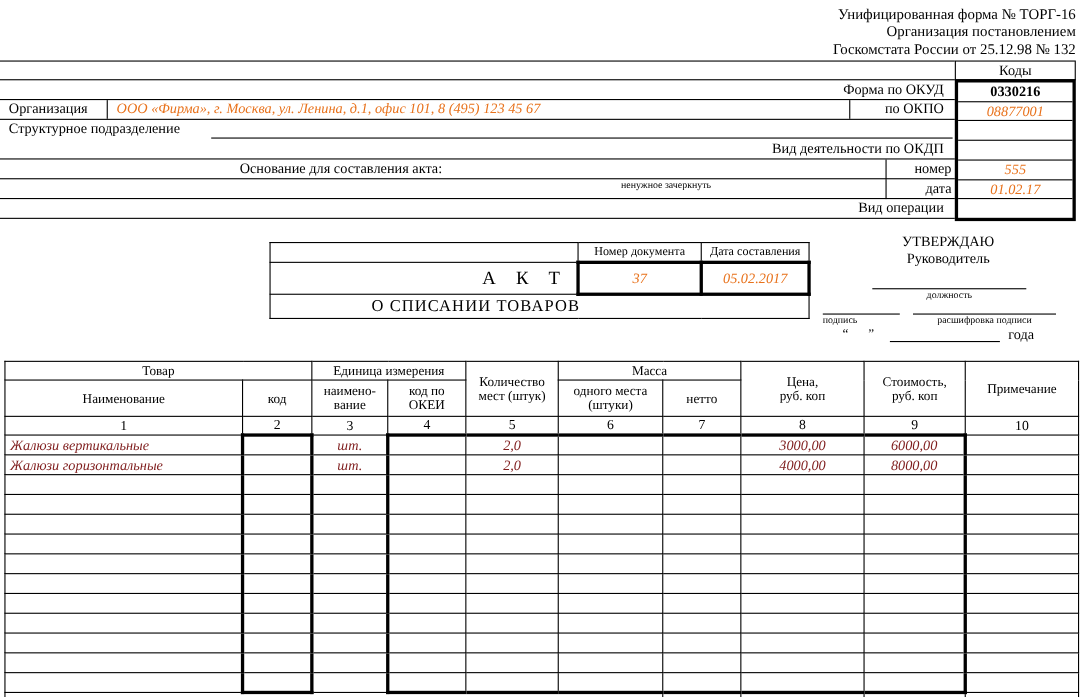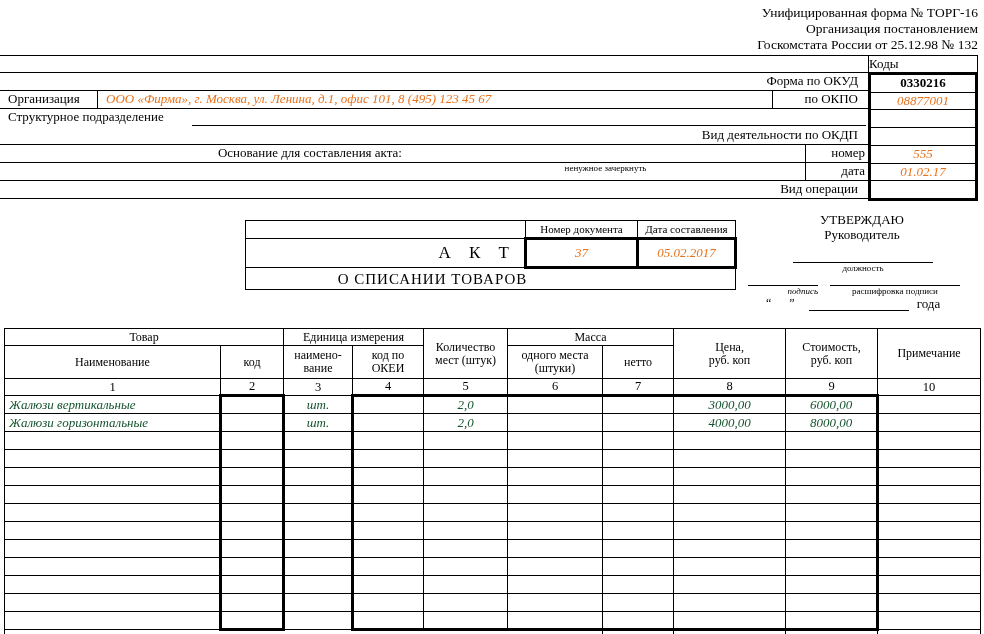--- a/index.html
+++ b/index.html
@@ -27,21 +27,21 @@
   .r3 .okpo-lbl { width: 93px; text-align: right; padding-right: 8px; }
   .r4 .lbl-struct { position: absolute; left: 8px; top: 0; }
   .r4 .struct-field { position: absolute; left: 192px; top: 0; width: 674px; height: 17px; border-bottom: 1px solid #000; }
   .r4 .field-caption { position: absolute; left: 437px; top: 1px; width: 260px; text-align: center; font-size: 9px; line-height: 10px; }
   .r6 .basis-lbl { position: absolute; left: 0; top: 0; width: 402px; text-align: right; }
   .r6 .basis-val { position: absolute; left: 406px; top: 0; width: 399px; height: 18px; border-left: 1px solid #000; text-align: center; font-size: 12.5px; }
   .num-cell { position: absolute; left: 805px; top: 0; width: 77px; height: 18px; border-left: 1px solid #000; text-align: right; padding-right: 17px; }
   .r7 .strike-caption { position: absolute; left: 406px; top: 0; width: 399px; text-align: center; font-size: 9px; line-height: 10px; }
 
   
-  .codes-head { position: absolute; left: 868px; top: 0; width: 110px; height: 18px; border: 1px solid #000; line-height: 16px; }
+  .codes-head { position: absolute; left: 868px; top: 0; width: 110px; height: 18px; border: 1px solid #000; text-align: center; line-height: 16px; }
   .codes-box { position: absolute; left: 868px; top: 17px; width: 110px; height: 129px; border: 3px solid #000; display: flex; flex-direction: column; }
   .codes-box .crow { flex: 1; border-bottom: 1px solid #000; text-align: center; line-height: 16px; overflow: hidden; }
   .codes-box .crow:last-child { border-bottom: none; }
   .bold { font-weight: bold; }
   .orange { color: #E8721C; font-style: italic; }
 
   
   .act-table { position: absolute; left: 245px; top: 220px; border-collapse: collapse; table-layout: fixed; width: 490px; }
   .act-table td { border: 1px solid #000; overflow: hidden; }
   .act-table .ra { height: 18px; font-size: 11px; text-align: center; }
@@ -52,21 +52,21 @@
 
   
   .approve { position: absolute; left: 740px; top: 212px; width: 244px; font-size: 13px; line-height: 15px; }
   .approve .center { text-align: center; }
   .sig-line1 { margin: 13px 0 0 53px; width: 140px; border-bottom: 1px solid #000; height: 8px; }
   .sig-cap1 { margin-left: 53px; width: 140px; text-align: center; font-size: 9px; line-height: 10px; }
   .sig-row { display: flex; margin-top: 5px; }
   .seg1 { margin-left: 8px; width: 70px; border-bottom: 1px solid #000; height: 8px; }
   .seg2 { margin-left: 12px; width: 130px; border-bottom: 1px solid #000; height: 8px; }
   .cap-row { display: flex; font-size: 9px; line-height: 10px; }
-  .capA { margin-left: 8px; width: 70px; text-align: right; font-style: italic; }
+  .capA { margin-left: 8px; width: 70px; text-align: left; }
   .capB { margin-left: 12px; width: 130px; text-align: center; }
   .date-row { display: flex; align-items: flex-end; margin-top: 1px; height: 14px; }
   .quotes { margin-left: 26px; white-space: pre; font-size: 12px; }
   .year-seg { margin-left: 14px; width: 100px; border-bottom: 1px solid #000; height: 12px; }
   .year-lbl { margin-left: 8px; }
 
   
   .goods { position: absolute; left: 4px; top: 328px; border-collapse: collapse; table-layout: fixed; width: 976px; }
   .goods th, .goods td { border: 1px solid #000; overflow: hidden; padding: 0; }
   .goods th { font-weight: normal; font-size: 12px; line-height: 13px; text-align: center; white-space: pre-line; vertical-align: middle; }
@@ -79,21 +79,21 @@
   .goods td.box-l { border-left: 3px solid #000; }
   .goods td.box-r { border-right: 3px solid #000; }
   .goods tr.first-data td.kod, .goods tr.first-data td.box-l, .goods tr.first-data td.c5,
   .goods tr.first-data td.c6, .goods tr.first-data td.c7, .goods tr.first-data td.c8,
   .goods tr.first-data td.box-r { border-top: 3px solid #000; }
   .goods tr.last-data td.kod, .goods tr.last-data td.box-l, .goods tr.last-data td.c5,
   .goods tr.last-data td.c6, .goods tr.last-data td.c7, .goods tr.last-data td.c8,
   .goods tr.last-data td.box-r { border-bottom: 3px solid #000; }
   .goods td.name-val { text-align: left; padding-left: 4px; }
   .goods td.val { text-align: center; }
-  .goods td.val, .goods td.name-val { color: #14532d; font-style: italic; font-size: 13px; }
+  .goods td.val, .goods td.name-val { color: #7f1d1d; font-style: italic; font-size: 13px; }
   .goods tr.total-row { height: 18px; }
   .goods tr.total-row td { border-bottom: 1px solid #222; }
   .goods td.total-lbl { text-align: right; padding-right: 4px; font-size: 13.5px; }
 </style>
 </head>
 <body>
 
 <div class="page-header">
   <div>Унифицированная форма № ТОРГ-16</div>
   <div>Организация постановлением</div>

